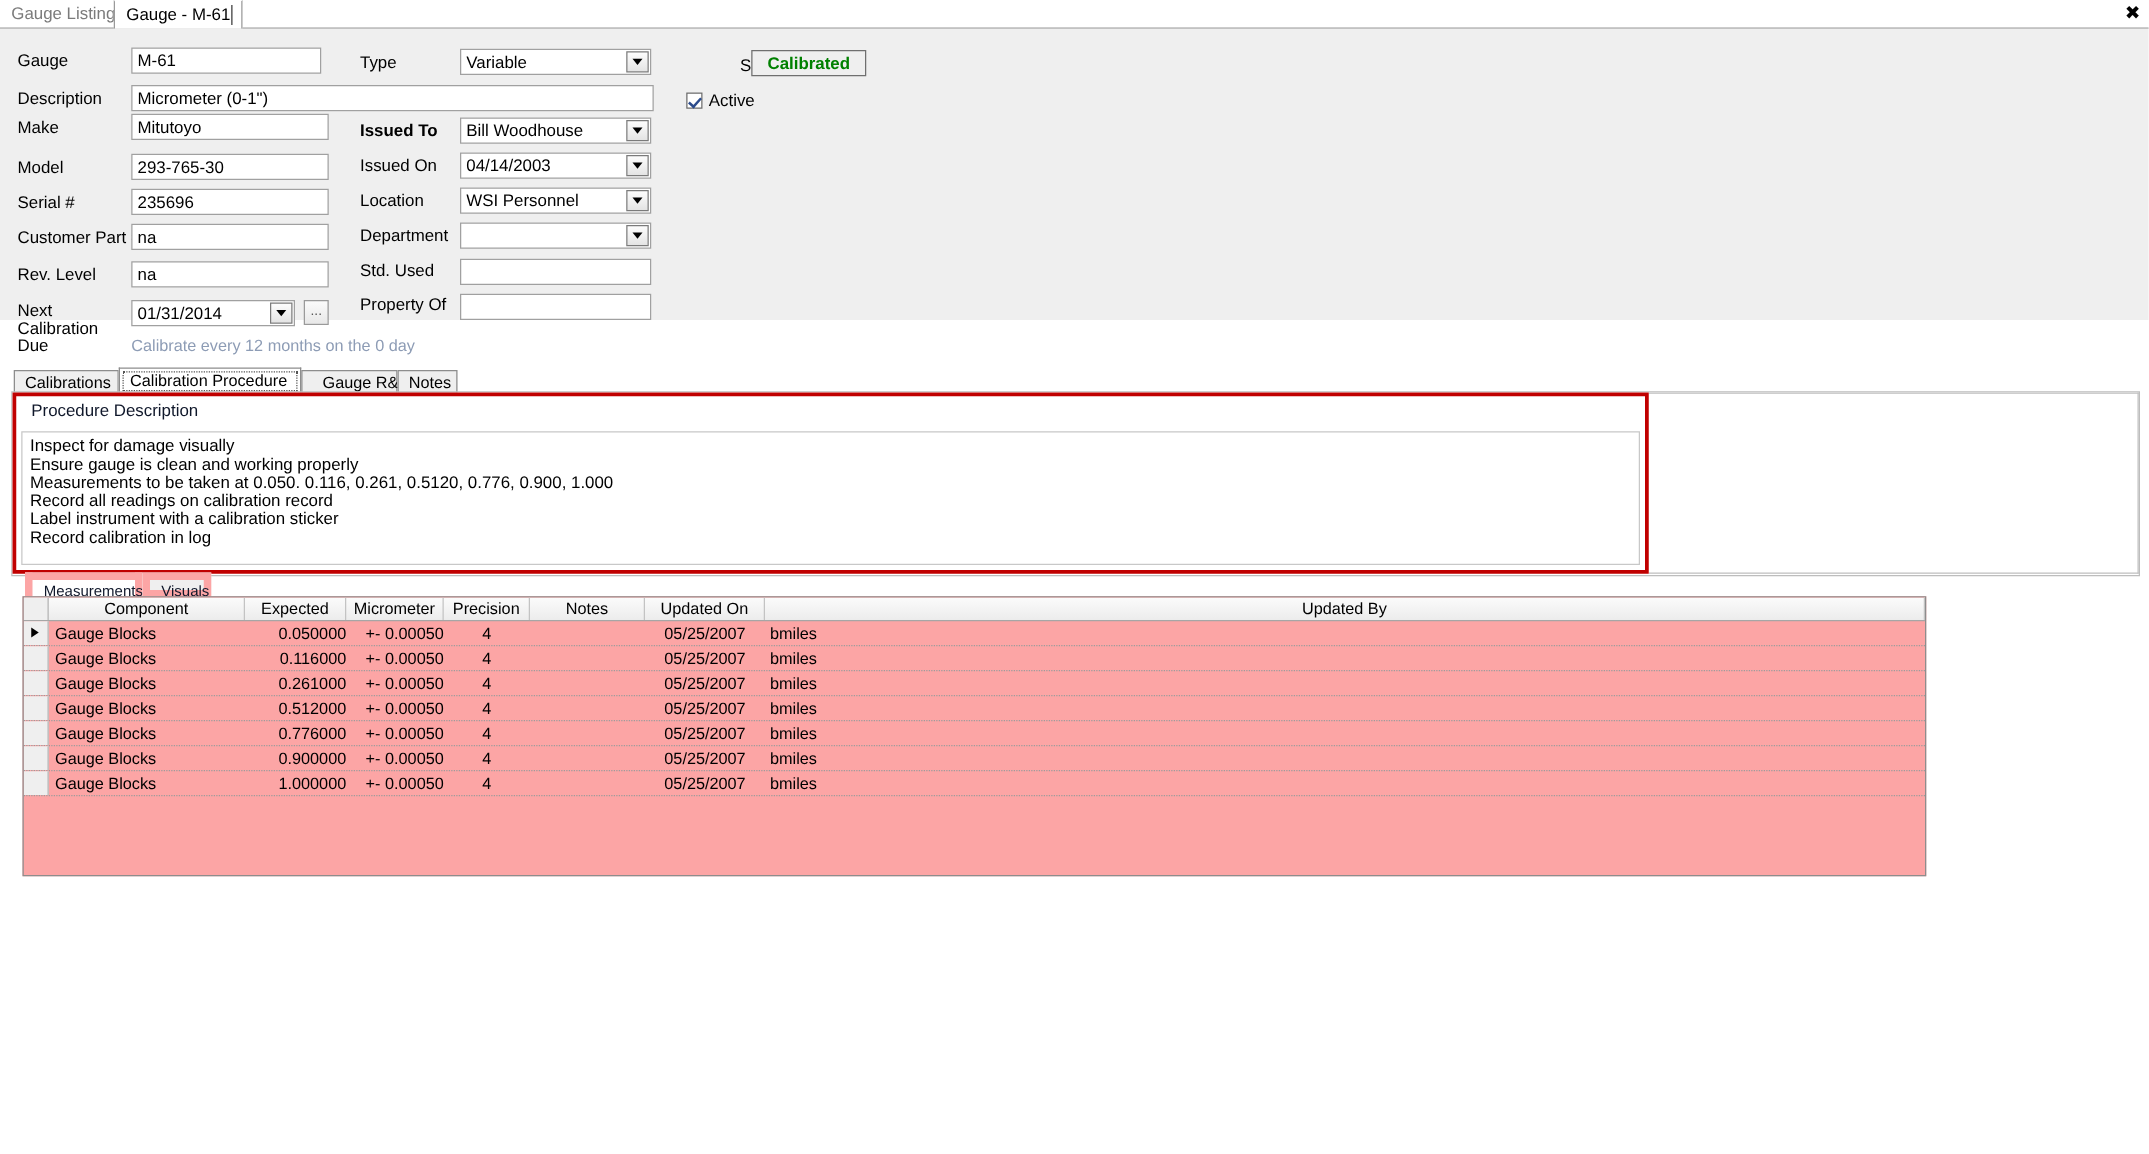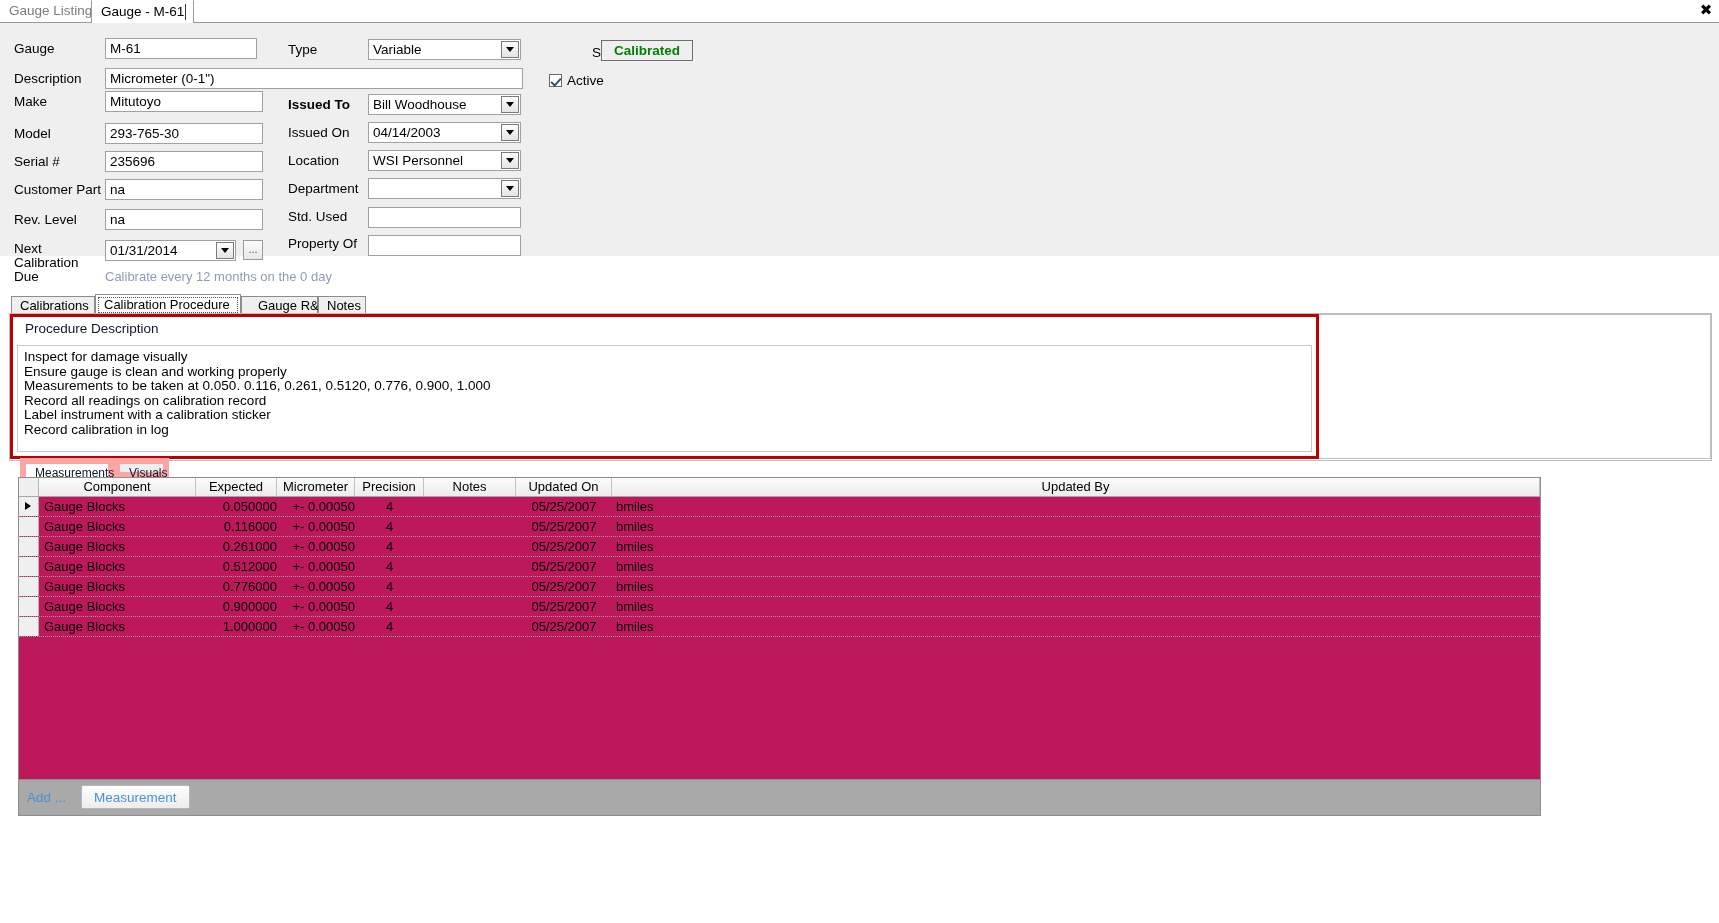--- a/index.html
+++ b/index.html
@@ -147,22 +147,22 @@
   .mtabs { position:absolute; left:20px; top:458px; height:20px; }
   .mtab {
     position:absolute; top:0; height:20px; line-height:19px;
     padding:0 9px; font-size:12px; white-space:nowrap;
     border:6px solid #fca5a5; background:#efefef; color:#0f172a; cursor:default;
   }
   .mtab.sel { background:#ffffff; border-bottom:1px solid #ffffff; height:21px; }
 
   
   .grid-frame {
-    position:absolute; left:18px; top:477px; width:1523px; height:303px;
-    border:1px solid #8d8d8d; background:#be185d; overflow:hidden;
+    position:absolute; left:18px; top:477px; width:1523px; height:224px;
+    border:1px solid #8d8d8d; background:#fca5a5; overflow:hidden;
   }
   .grid-head {
     position:absolute; left:0; top:0; right:0; height:19px;
     background:linear-gradient(#fbfbfb,#ececec);
     border-bottom:1px solid #a6a6a6;
   }
   .gh {
     position:absolute; top:0; height:18px; line-height:18px;
     font-size:13px; color:#000; text-align:center;
     border-right:1px solid #c3c3c3;
@@ -425,19 +425,15 @@
           <div class="gc r" style="left: 177px; width: 81px;">1.000000</div>
           <div class="gc r" style="left: 262px; width: 74px;">+- 0.00050</div>
           <div class="gc c" style="left: 336px; width: 69px;">4</div>
           <div class="gc c" style="left: 405px; width: 92px;"></div>
           <div class="gc c" style="left: 497px; width: 96px;">05/25/2007</div>
           <div class="gc l" style="left: 597px; width: 200px;">bmiles</div>
         </div>
       </div>
   </div>
 
-  <div class="footer-bar">
-    <div class="add-link">Add ...</div>
-    <div class="meas-btn">Measurement</div>
-  </div>
 
   <div class="bottom-strip"></div>
 </div>
 
 </body></html>

